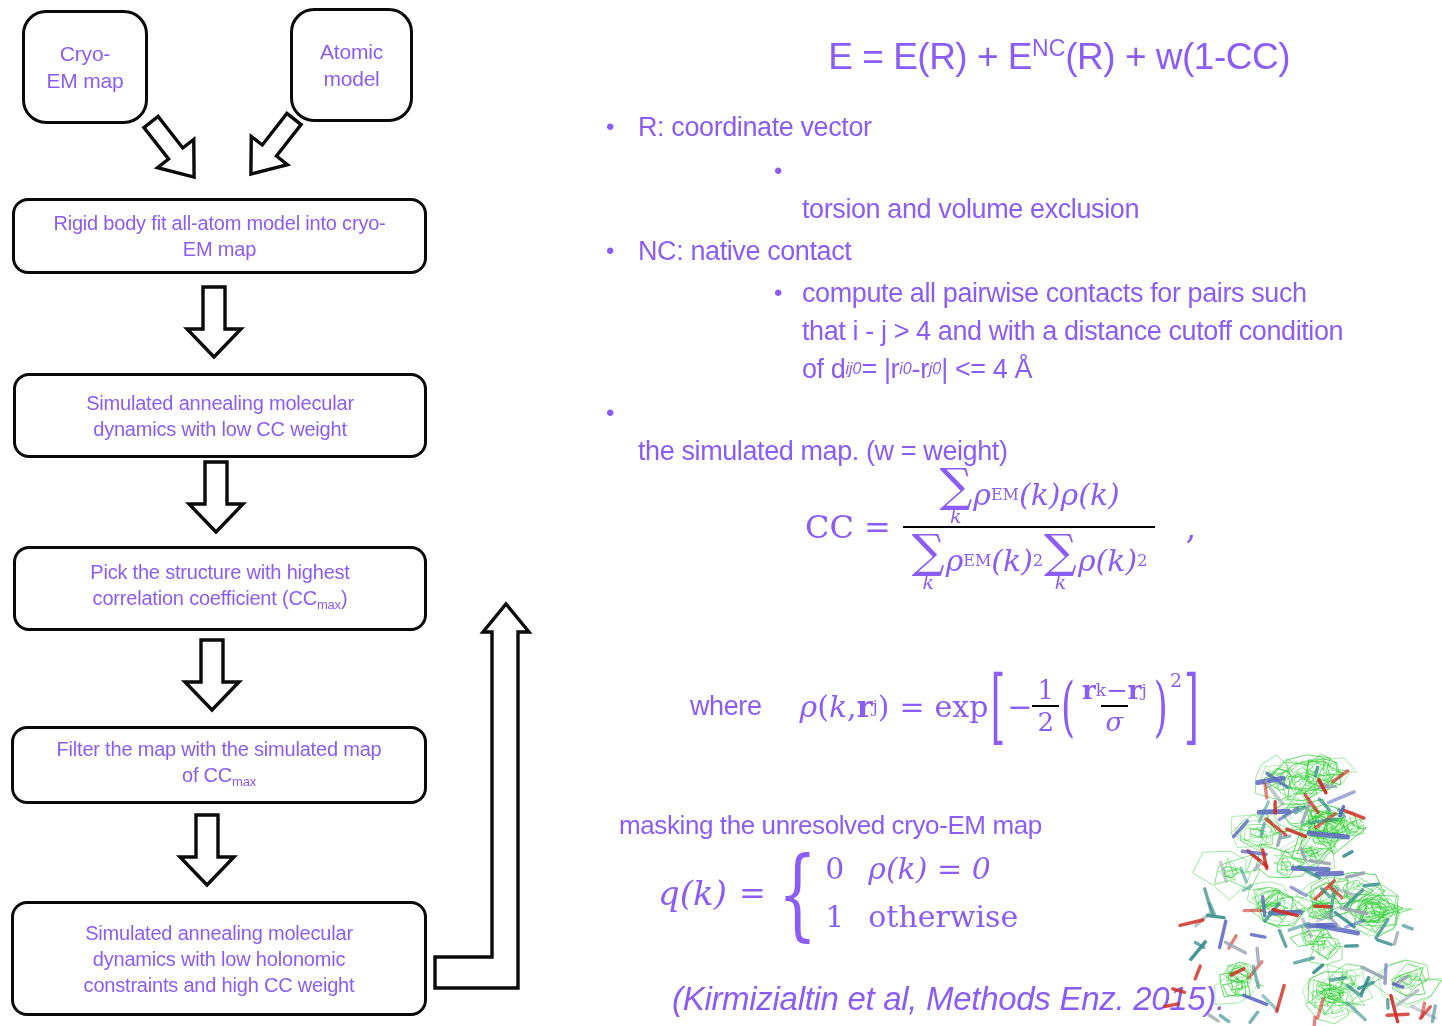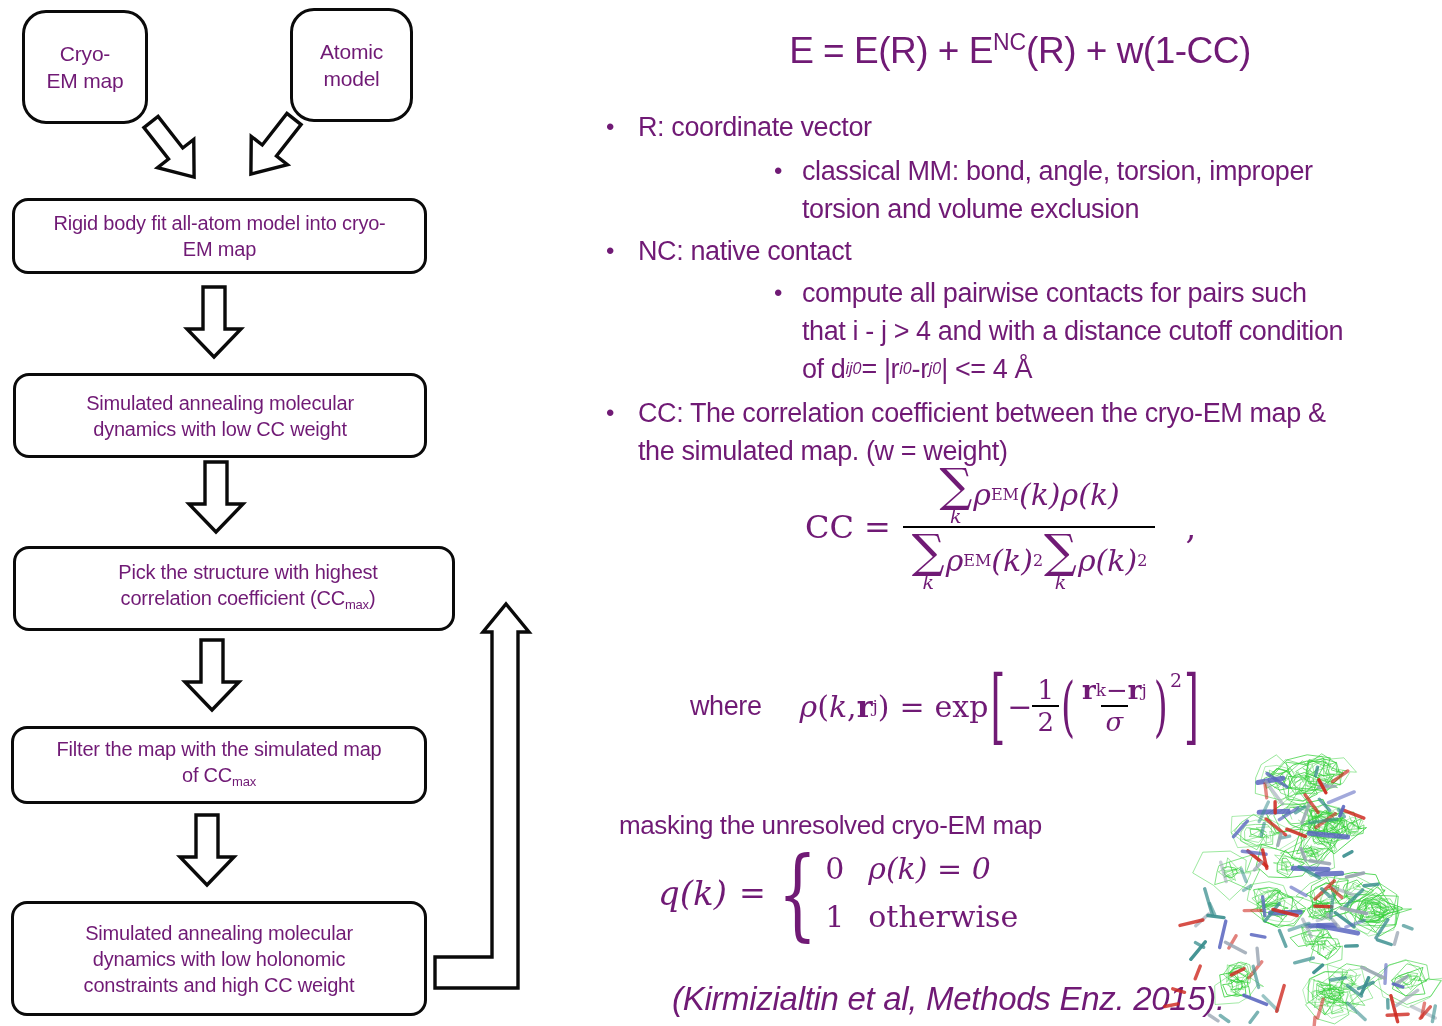--- a/index.html
+++ b/index.html
@@ -1,34 +1,34 @@
 <!DOCTYPE html>
 <html><head>
 <meta charset="utf-8">
 <style>
   html,body{margin:0;padding:0;background:#888;}
   #slide{
     position:relative;width:1442px;height:1026px;background:#ffffff;
-    font-family:"Liberation Sans",sans-serif;color:#701a75;overflow:hidden;
+    font-family:"Liberation Sans",sans-serif;color:#8b5cf6;overflow:hidden;
   }
   .abs{position:absolute;}
   
   .fbox{
     position:absolute;border:3.5px solid #0a0a0a;background:#fff;
     display:flex;flex-direction:column;align-items:center;justify-content:center;
     text-align:center;font-size:20px;line-height:26px;letter-spacing:-0.2px;
   }
   .fbox.small{border-radius:24px;font-size:21px;line-height:27px;}
   .fbox.big{border-radius:16px;}
   .fbox sub{font-size:13px;vertical-align:-4px;}
   .fline{white-space:nowrap;}
   
   .energy{
-    left:750px;top:14px;width:540px;text-align:center;
-    font-size:37px;line-height:57px;letter-spacing:-0.5px;white-space:nowrap;
+    left:750px;top:14px;width:540px;text-align:right;
+    font-size:37px;line-height:69px;letter-spacing:-0.5px;white-space:nowrap;
   }
   .energy sup{font-size:23px;vertical-align:13px;letter-spacing:0;}
   .bullets{left:600px;top:108px;width:845px;font-size:27px;letter-spacing:-0.4px;}
   .bln{display:flex;align-items:flex-start;line-height:38px;white-space:nowrap;}
   .bln .dot{width:32px;flex:none;font-size:24px;}
   .ind1{padding-left:6px;}
   .ind1c{padding-left:38px;}
   .ind2{padding-left:174px;}
   .ind2 .dot{width:28px;}
   .ind2c{padding-left:202px;}
@@ -84,21 +84,21 @@
   <div class="fbox big" style="left:12px;top:198px;width:409px;height:70px;">
     <div class="fline">Rigid body fit all-atom model into cryo-</div>
     <div class="fline">EM map</div>
   </div>
 
   <div class="fbox big" style="left:13px;top:373px;width:408px;height:79px;">
     <div class="fline">Simulated annealing molecular</div>
     <div class="fline">dynamics with low CC weight</div>
   </div>
 
-  <div class="fbox big" style="left:13px;top:546px;width:408px;height:79px;padding-left:28px;">
+  <div class="fbox big" style="left:13px;top:546px;width:408px;height:79px;">
     <div class="fline">Pick the structure with highest</div>
     <div class="fline"><span>correlation coefficient (CC</span><sub>max</sub><span>)</span></div>
   </div>
 
   <div class="fbox big" style="left:11px;top:726px;width:410px;height:72px;">
     <div class="fline">Filter the map with the simulated map</div>
     <div class="fline"><span>of CC</span><sub>max</sub></div>
   </div>
 
   <div class="fbox big" style="left:11px;top:901px;width:410px;height:109px;">
@@ -127,21 +127,20 @@
     <span>E = E(R) + E</span><sup>NC</sup><span>(R) + w(1-CC)</span>
   </div>
 
   <div class="abs bullets">
     <div class="bln ind1">
         <span class="dot">•</span>
         <span>R: coordinate vector</span>
       </div>
     <div class="bln ind2 mt6">
         <span class="dot">•</span>
-        <span>classical MM: bond, angle, torsion, improper</span>
       </div>
     <div class="bln ind2c">
         <span>torsion and volume exclusion</span>
       </div>
     <div class="bln ind1 mt4">
         <span class="dot">•</span>
         <span>NC: native contact</span>
       </div>
     <div class="bln ind2 mt4">
         <span class="dot">•</span>
@@ -154,21 +153,20 @@
       <span>of d</span>
         <sub>ij0</sub>
         <span> = |r</span>
         <sub>i0</sub>
         <span>-r</span>
         <sub>j0</sub>
         <span> | &lt;= 4 Å</span>
     </div>
     <div class="bln ind1 mt6">
         <span class="dot">•</span>
-        <span>CC: The correlation coefficient between the cryo-EM map &amp;</span>
       </div>
     <div class="bln ind1c">
         <span>the simulated map. (w = weight)</span>
       </div>
   </div>
 
   <div class="abs cceq sf">
     <span class="lhs">CC</span>
     <span class="eqs">=</span>
     <span class="frac">

